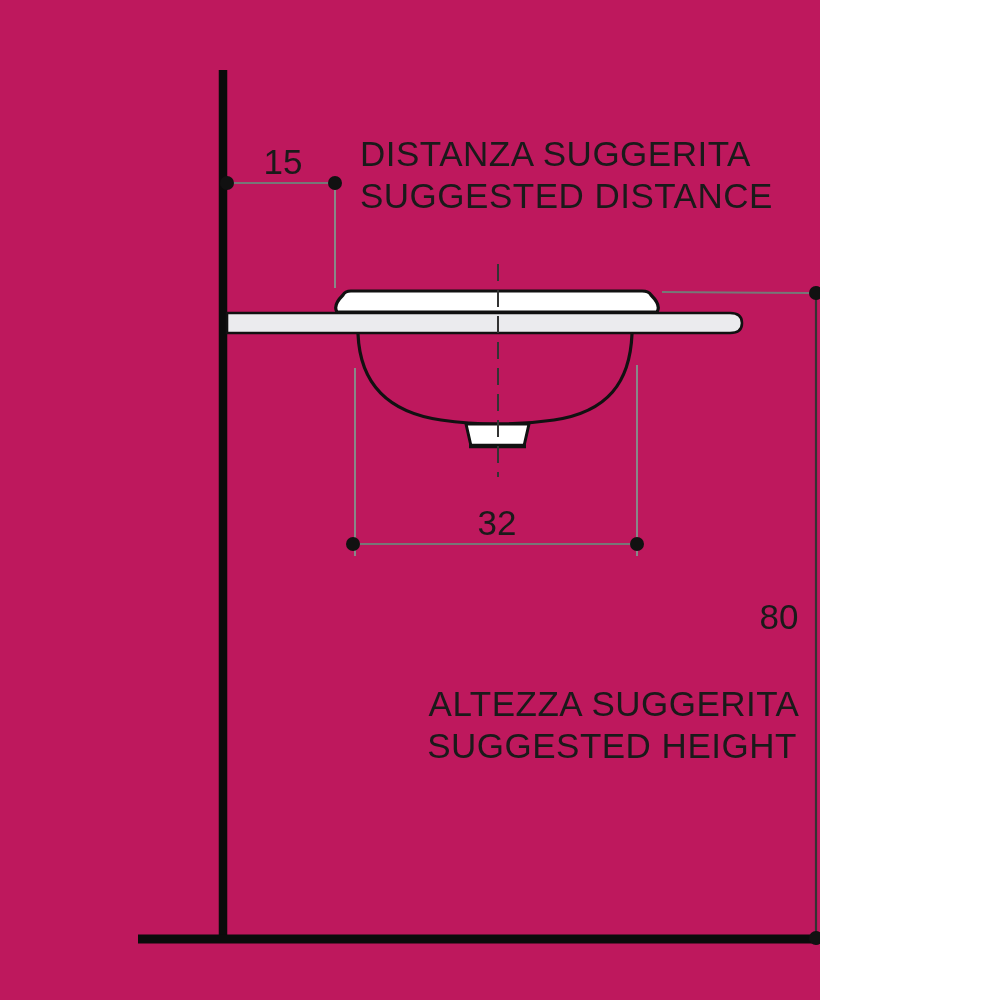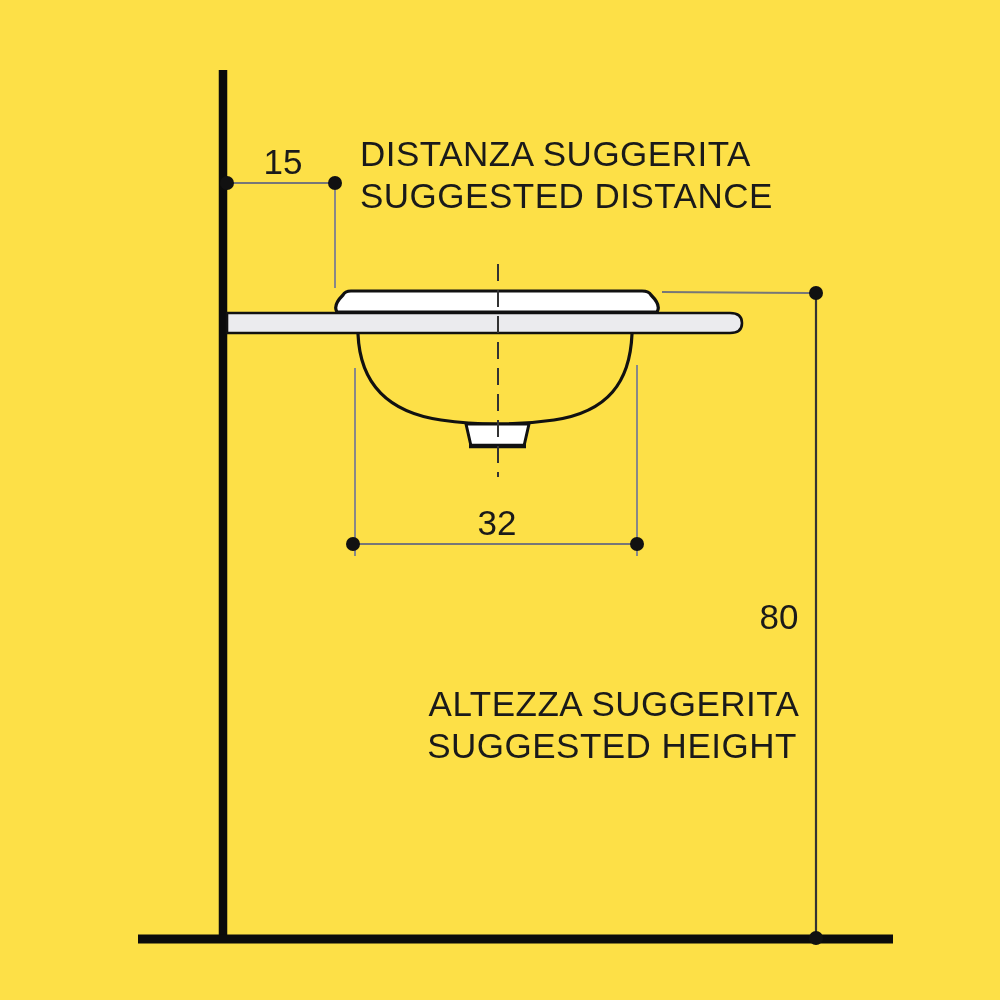--- a/index.html
+++ b/index.html
@@ -3,23 +3,23 @@
 <meta charset="utf-8">
 <style>
   html, body {
     margin: 0;
     padding: 0;
     background: #ffffff;
     font-family: "Liberation Sans", sans-serif;
   }
   .stage {
     position: relative;
-    width: 1000px;
+    width: 820px;
     height: 1000px;
-    background: #fde047;
+    background: #be185d;
     overflow: hidden;
   }
   svg { display: block; }
   .dim-text {
     font-family: "Liberation Sans", sans-serif;
     font-size: 35px;
     fill: #1a1a1a;
   }
   .label-text {
     font-family: "Liberation Sans", sans-serif;

